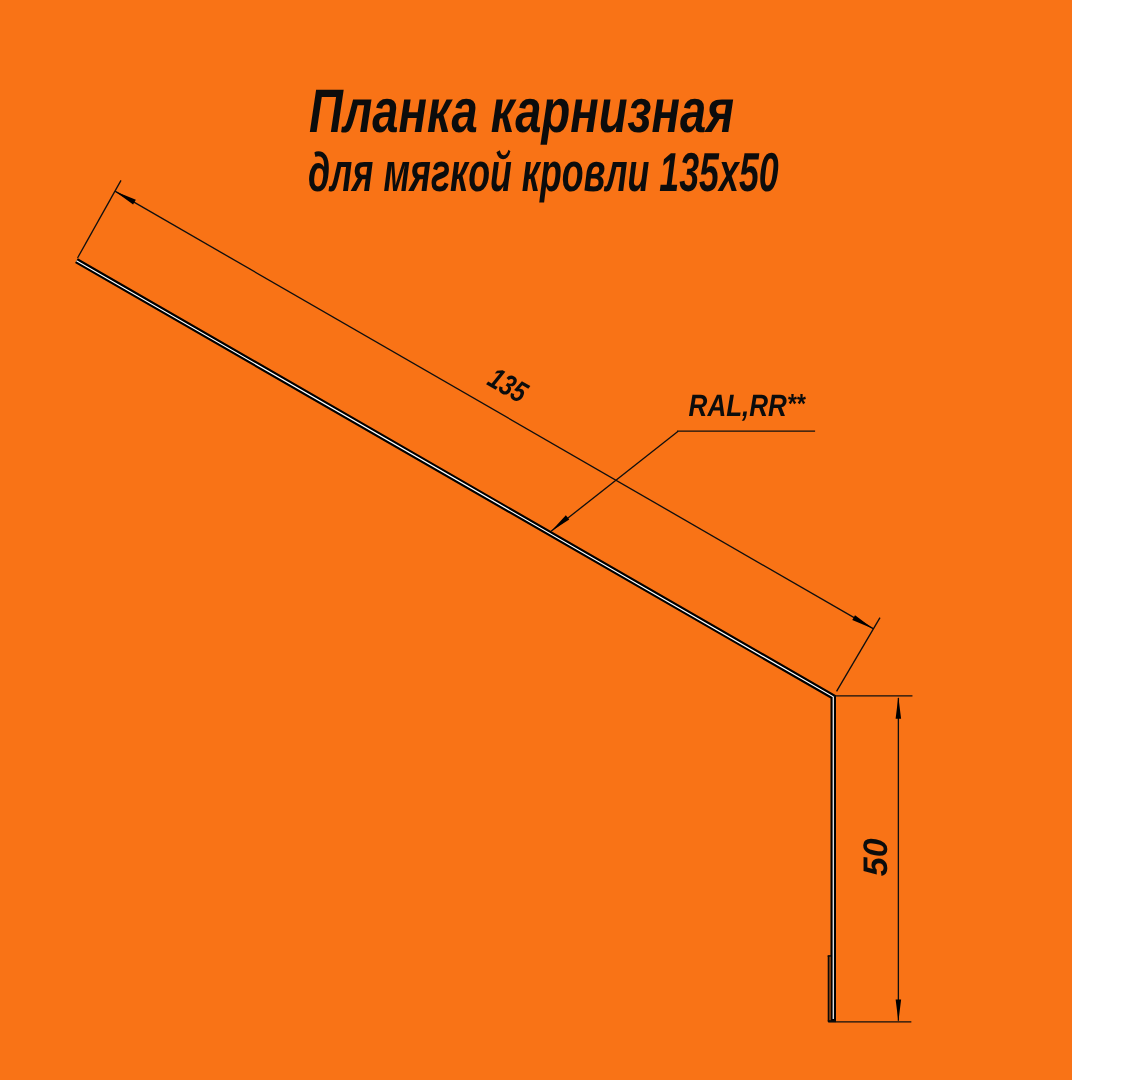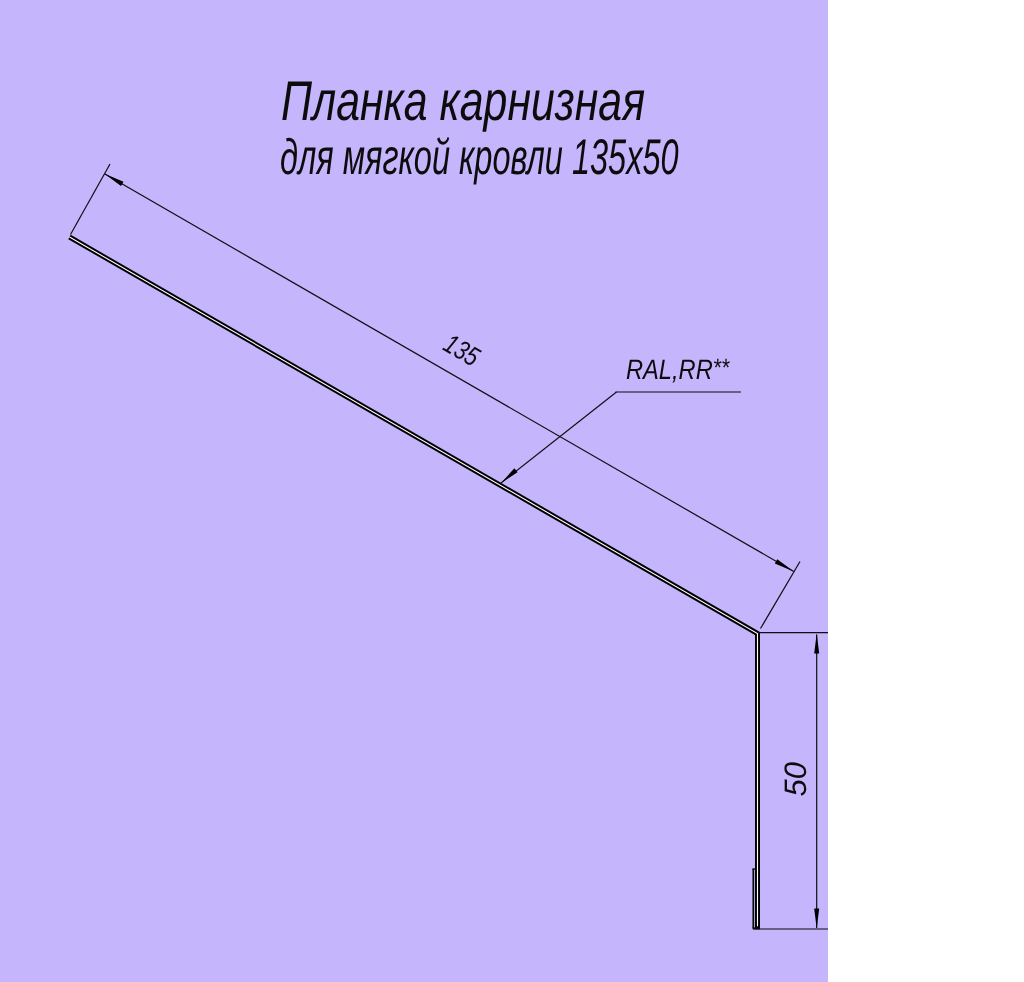--- a/index.html
+++ b/index.html
@@ -1,16 +1,16 @@
 <!DOCTYPE html>
 <html><head>
 <meta charset="utf-8">
 <style>
   html,body{margin:0;padding:0;background:#ffffff;}
-  .page{position:relative;width:828px;height:982px;background:#c4b5fd;overflow:hidden;transform:translateZ(0);}
+  .page{position:relative;width:974px;height:982px;background:#f97316;overflow:hidden;transform:translateZ(0);font-weight:bold;}
   svg{position:absolute;left:0;top:0;opacity:0.999;}
   text{font-family:"Liberation Sans",sans-serif;font-style:italic;fill:#0c0c0c;text-rendering:geometricPrecision;}
 </style>
 </head>
 <body>
 <div class="page">
 <svg width="1024" height="982" viewBox="0 0 1024 982">
 
   <text x="281" y="120" font-size="56" transform="translate(281,0) scale(0.765,1) translate(-281,0)" letter-spacing="0">Планка карнизная</text>
 

